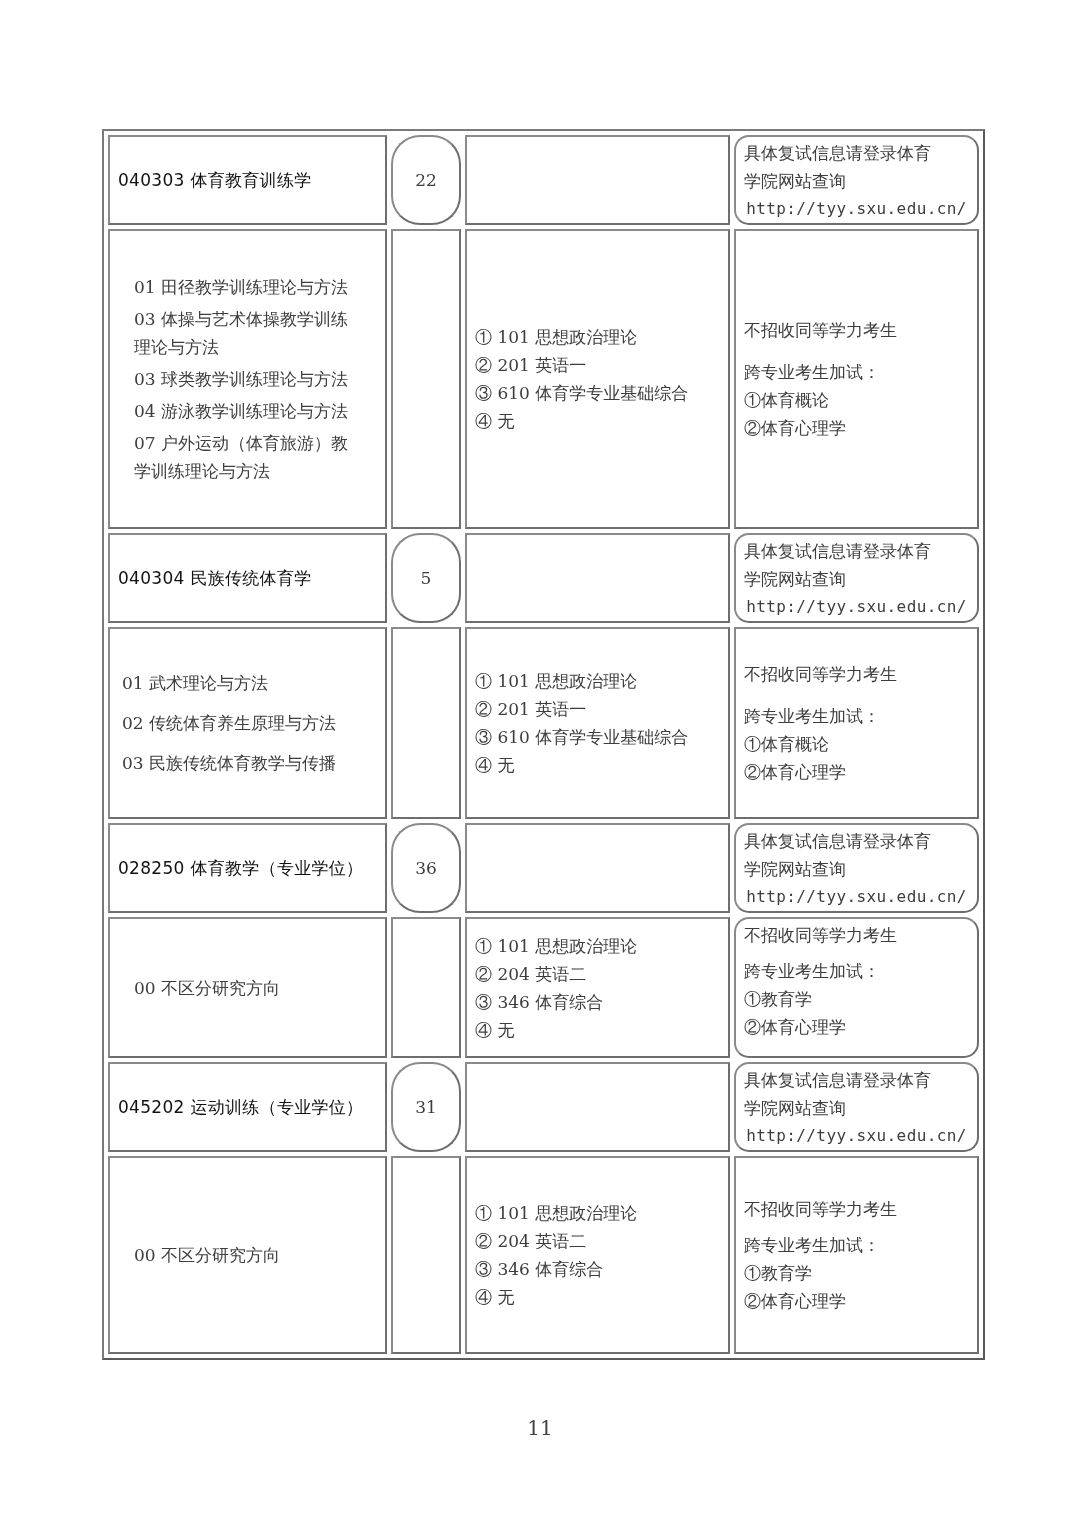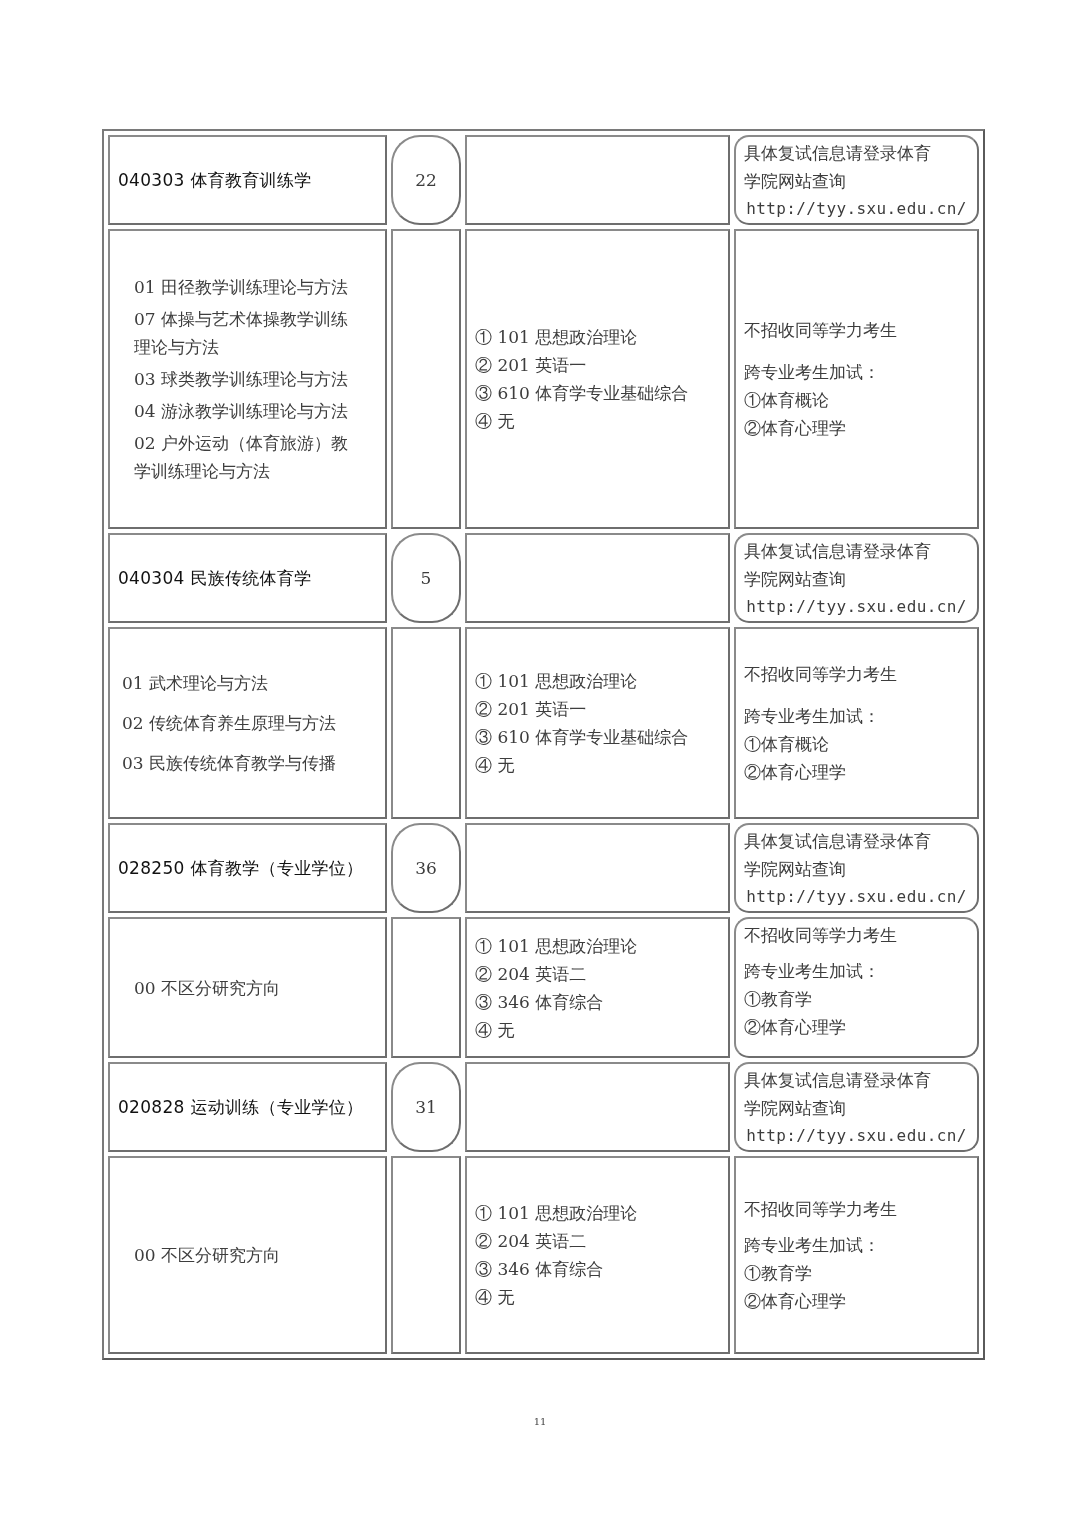--- a/index.html
+++ b/index.html
@@ -87,21 +87,21 @@
     .r8 td { height: 194px; }
 
     .r4 .dir-line { margin: 12px 4px; }
 
     .page-number {
       position: absolute;
       top: 1416px;
       left: 0;
       width: 1080px;
       text-align: center;
-      font-size: 10px;
+      font-size: 20px;
       color: #444;
     }
     .exam-list .line { white-space: nowrap; }
   </style>
 </head>
 <body>
 
 <div class="page">
   <table class="catalog">
     <colgroup>
@@ -123,24 +123,24 @@
         <td class="note-top">
           <span class="line">具体复试信息请登录体育</span>
           <span class="line">学院网站查询</span>
           <span class="line url">http://tyy.sxu.edu.cn/</span>
         </td>
       </tr>
 
       <tr class="r2">
         <td>
           <span class="dir-line">01 田径教学训练理论与方法</span>
-          <span class="dir-line wrap">07 体操与艺术体操教学训练理论与方法</span>
+          <span class="dir-line wrap">03 体操与艺术体操教学训练理论与方法</span>
           <span class="dir-line">03 球类教学训练理论与方法</span>
           <span class="dir-line">04 游泳教学训练理论与方法</span>
-          <span class="dir-line wrap">02 户外运动（体育旅游）教学训练理论与方法</span>
+          <span class="dir-line wrap">07 户外运动（体育旅游）教学训练理论与方法</span>
         </td>
         <td></td>
         <td class="exam-list">
           <span class="line">① 101 思想政治理论</span>
           <span class="line">② 201 英语一</span>
           <span class="line">③ 610 体育学专业基础综合</span>
           <span class="line">④ 无</span>
         </td>
         <td>
           <span class="line">不招收同等学力考生</span>
@@ -218,21 +218,21 @@
           <span class="line">不招收同等学力考生</span>
           <span class="spacer" style="height:8px"></span>
           <span class="line">跨专业考生加试：</span>
           <span class="line">①教育学</span>
           <span class="line">②体育心理学</span>
         </td>
       </tr>
 
       <tr class="r7">
         <td>
-          <span class="major-title">020828 运动训练（专业学位）</span>
+          <span class="major-title">045202 运动训练（专业学位）</span>
         </td>
         <td class="quota">
           <span>31</span>
         </td>
         <td></td>
         <td class="note-top">
           <span class="line">具体复试信息请登录体育</span>
           <span class="line">学院网站查询</span>
           <span class="line url">http://tyy.sxu.edu.cn/</span>
         </td>

